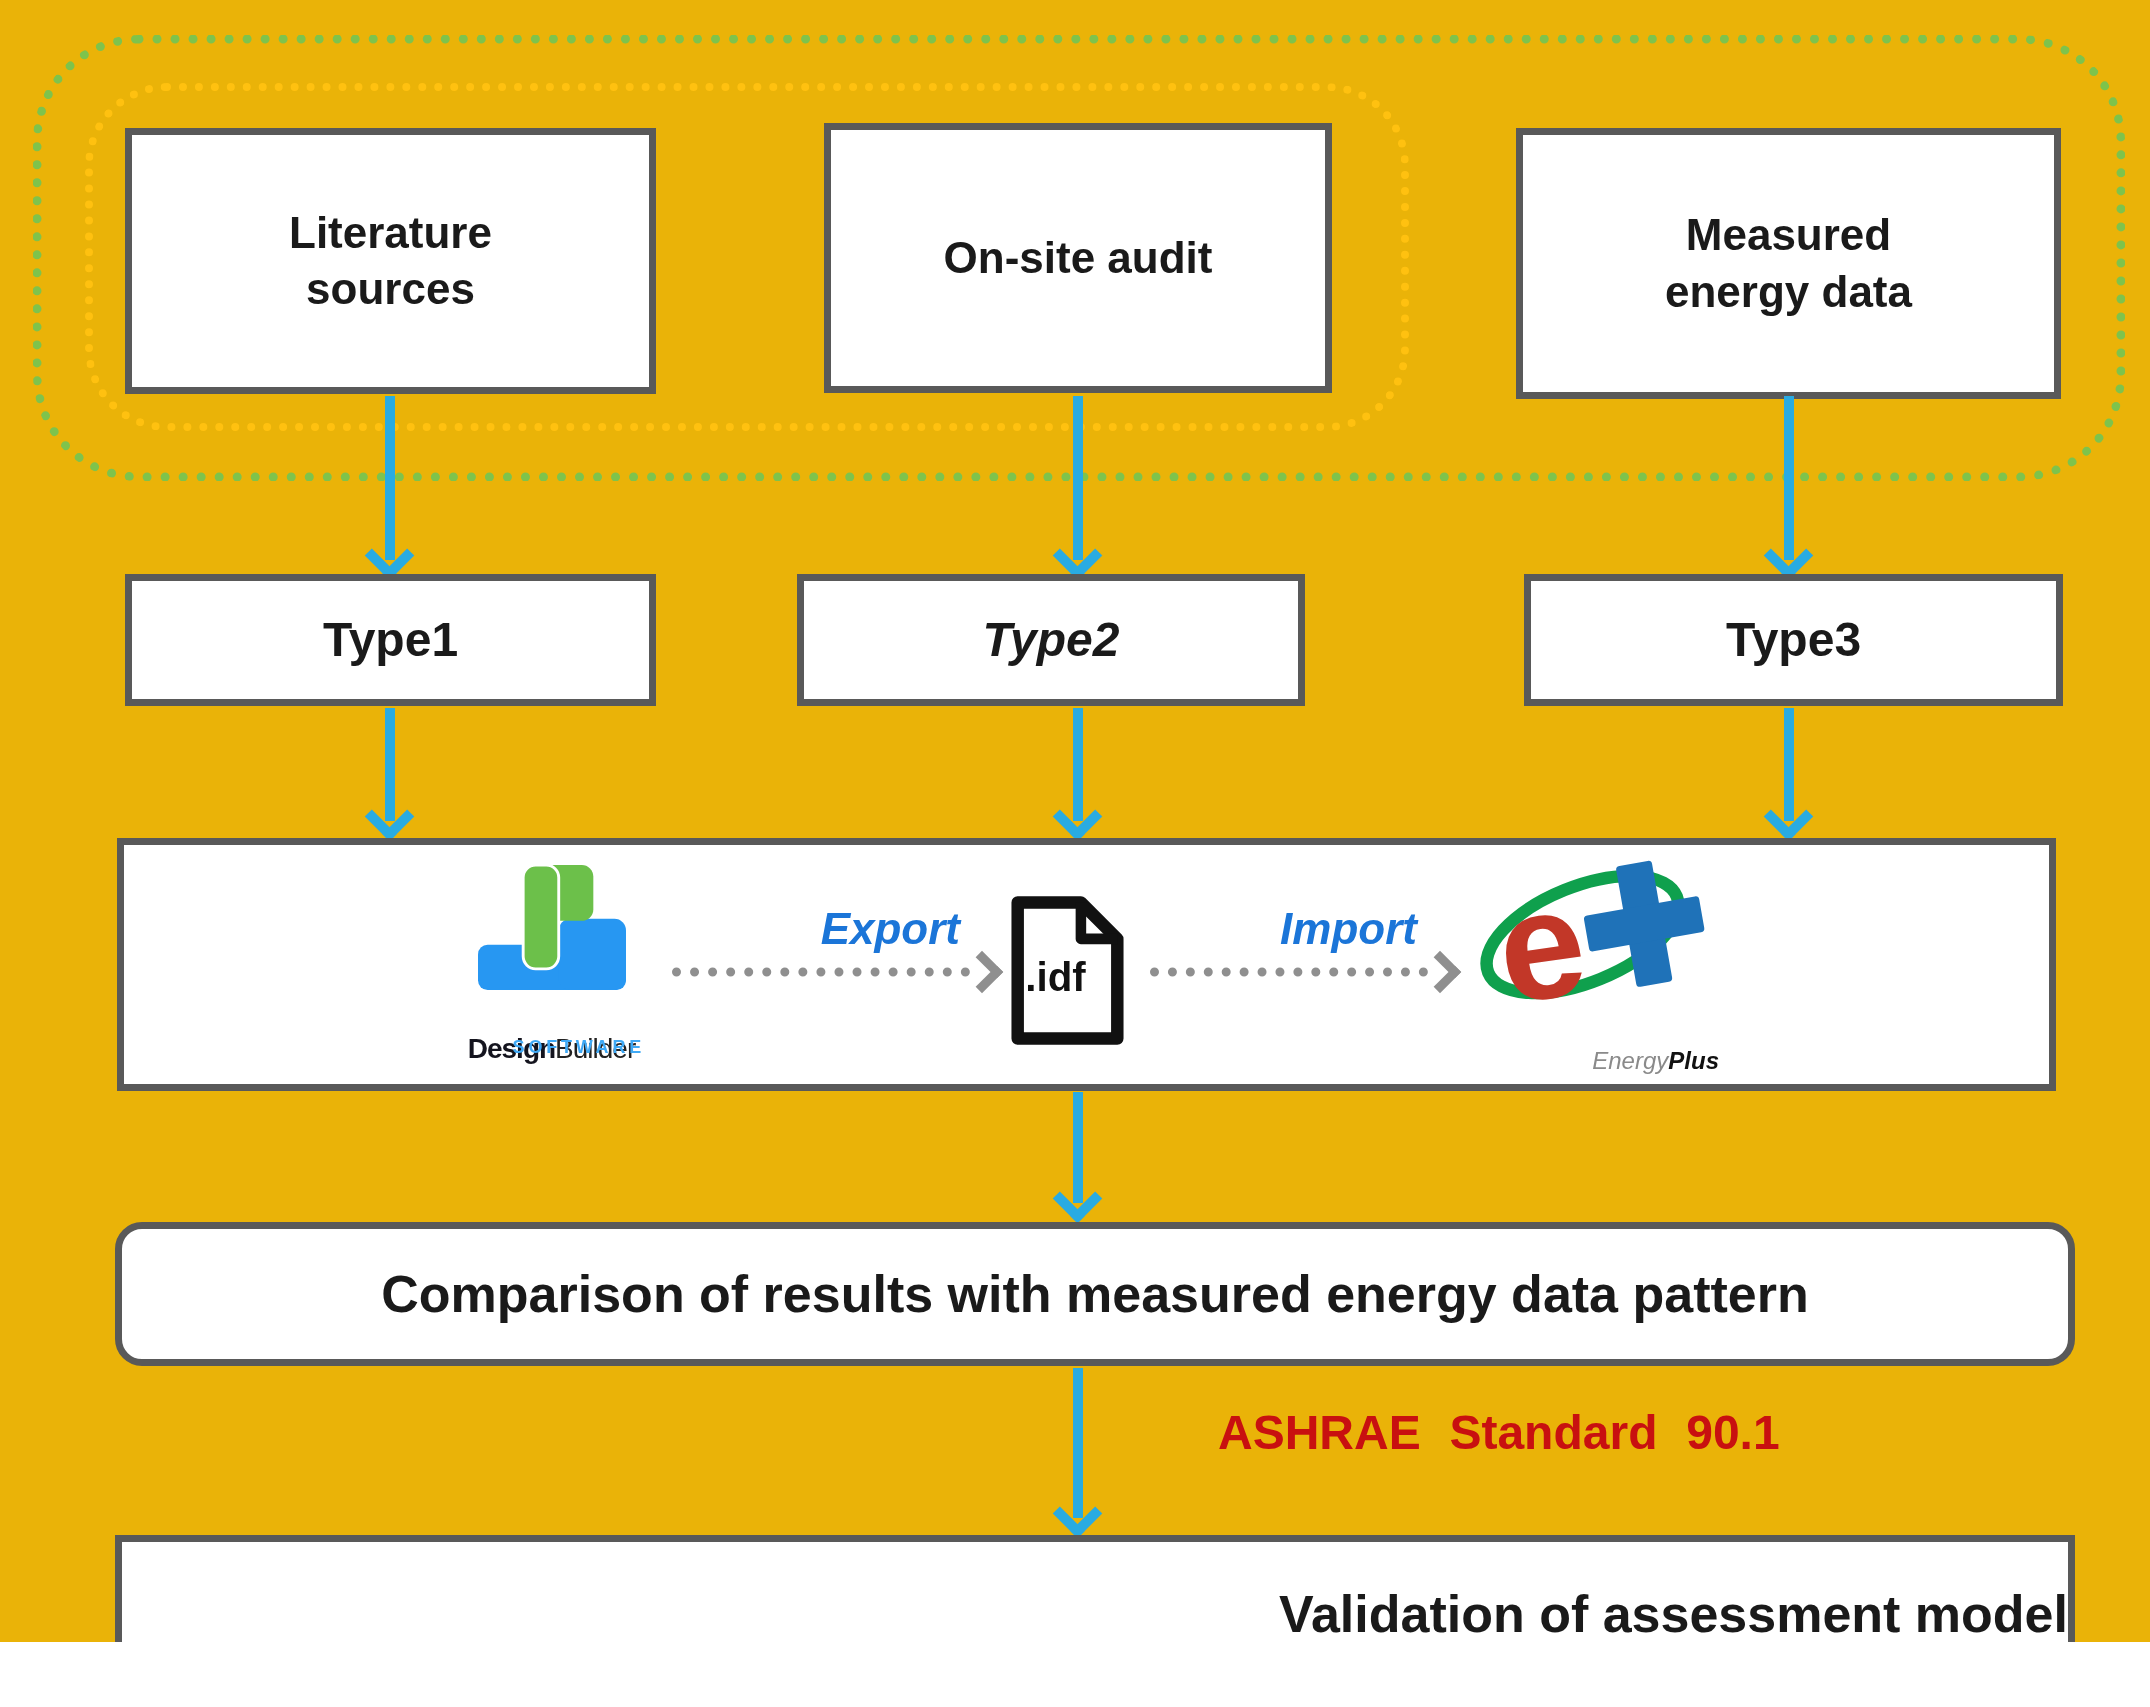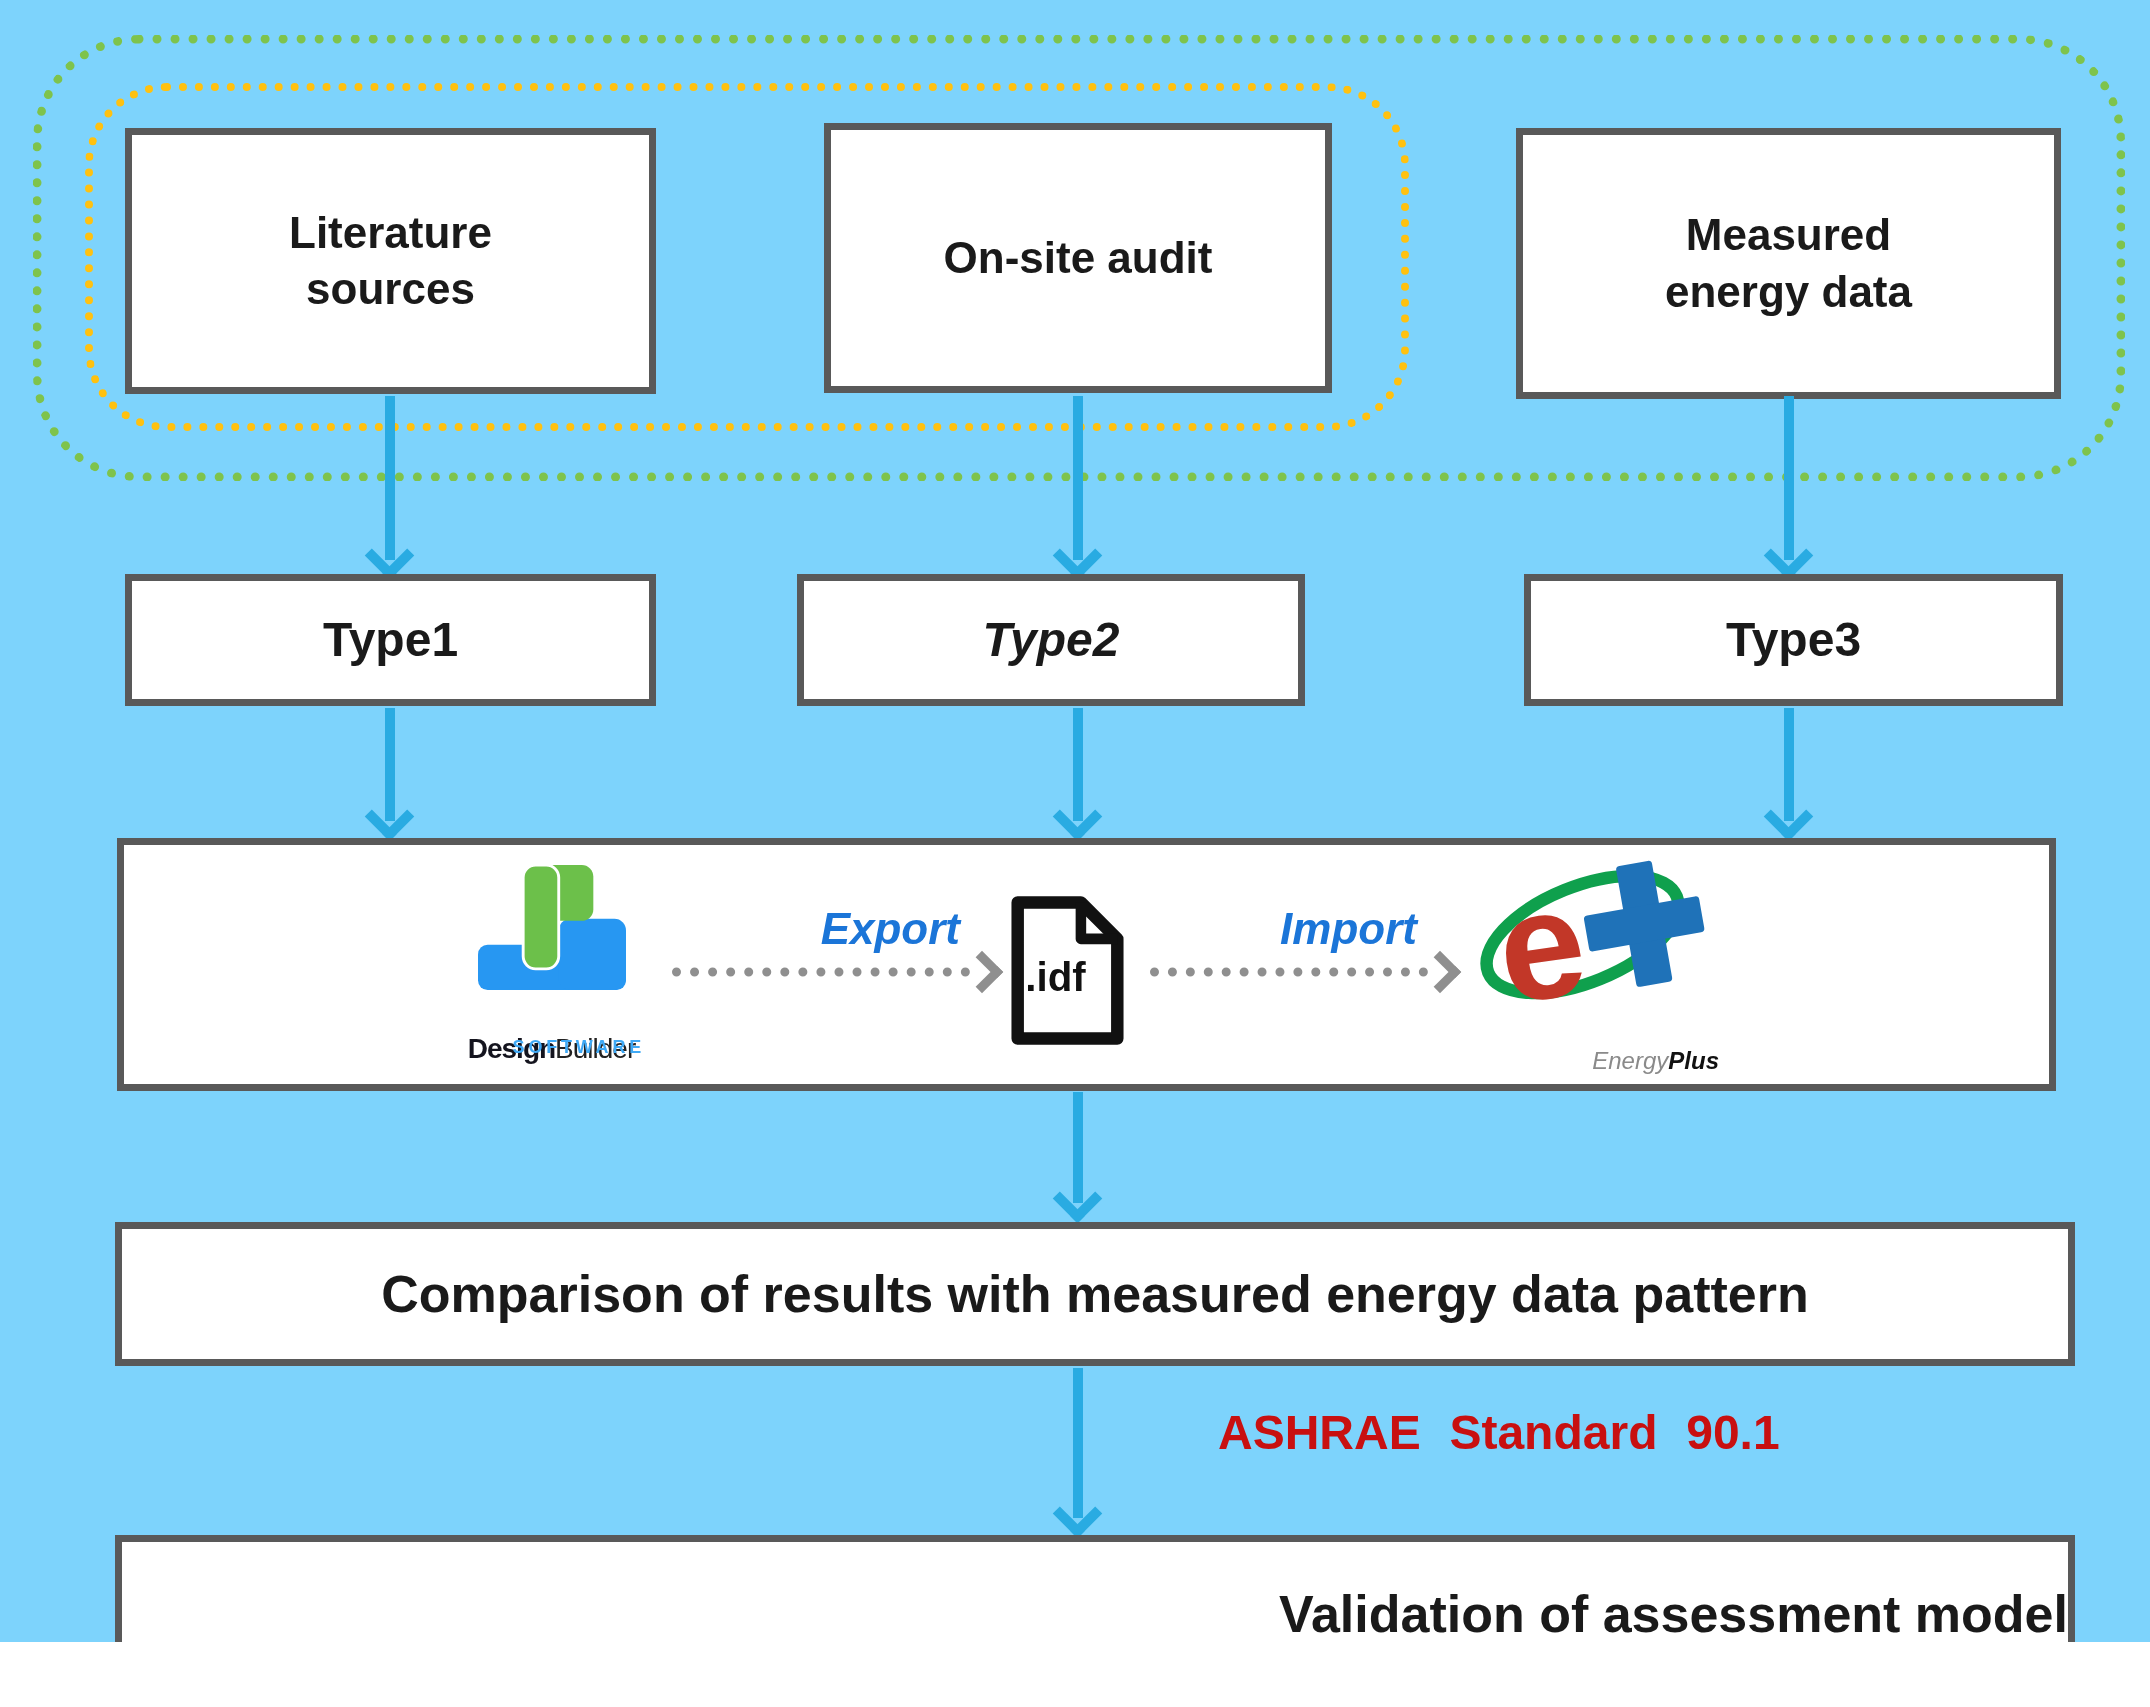--- a/index.html
+++ b/index.html
@@ -1,16 +1,16 @@
 <!DOCTYPE html>
 <html><head>
 <meta charset="utf-8">
 <style>
   html,body{margin:0;padding:0;background:#ffffff;font-family:"Liberation Sans",sans-serif;}
-  .canvas{position:relative;width:2151px;height:1642px;background:#7dd3fc;overflow:hidden;}
+  .canvas{position:relative;width:2151px;height:1642px;background:#eab308;overflow:hidden;}
 
   
   .frame{position:absolute;box-sizing:border-box;}
   .frame.green{left:33px;top:35px;width:2092px;height:446px;border:9.6px dotted #7EC34C;border-radius:106px;}
   .frame.yellow{left:85px;top:83px;width:1324px;height:348px;border:8.6px dotted #FFC110;border-radius:82px;}
 
   
   .node{position:absolute;box-sizing:border-box;background:#fff;border:7.7px solid #595959;
         display:flex;align-items:center;justify-content:center;text-align:center;
         color:#1a1a1a;font-weight:bold;line-height:1.28;white-space:pre-line;}
@@ -163,21 +163,21 @@
         <span class="thin">Energy</span><span class="bold">Plus</span>
       </div>
     </div>
   </div>
 
   <div class="varrow" style="left:1055px;top:1092px;height:126px;">
     <div class="vstem"></div>
     <div class="vhead"></div>
   </div>
 
-  <div class="node wide" style="left:115px;top:1222px;width:1960px;height:144px;">
+  <div class="node wide" style="left:115px;top:1222px;width:1960px;height:144px;border-radius:27px;">
     <span>Comparison of results with measured energy data pattern</span>
   </div>
 
   <div class="varrow" style="left:1055px;top:1368px;height:165px;">
     <div class="vstem"></div>
     <div class="vhead"></div>
   </div>
   <div class="ashrae">ASHRAE Standard 90.1</div>
 
   <div class="node wide" style="left:115px;top:1535px;width:1960px;height:158px;justify-content:flex-end;">

